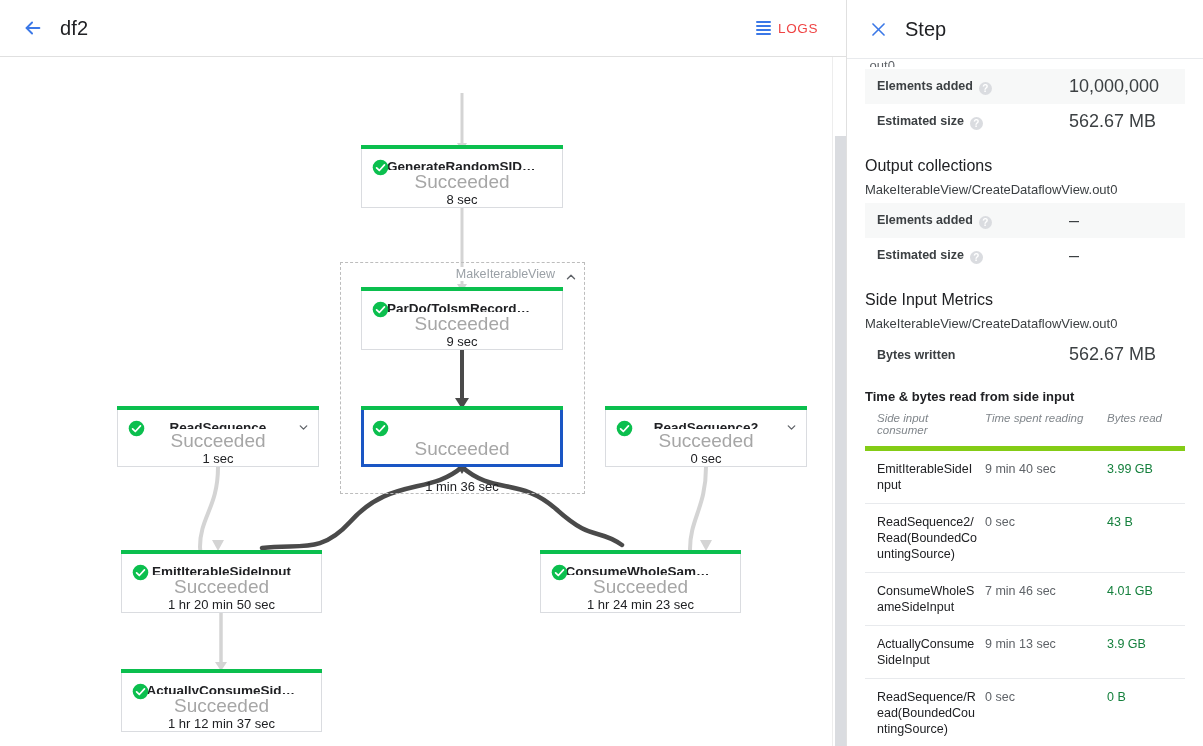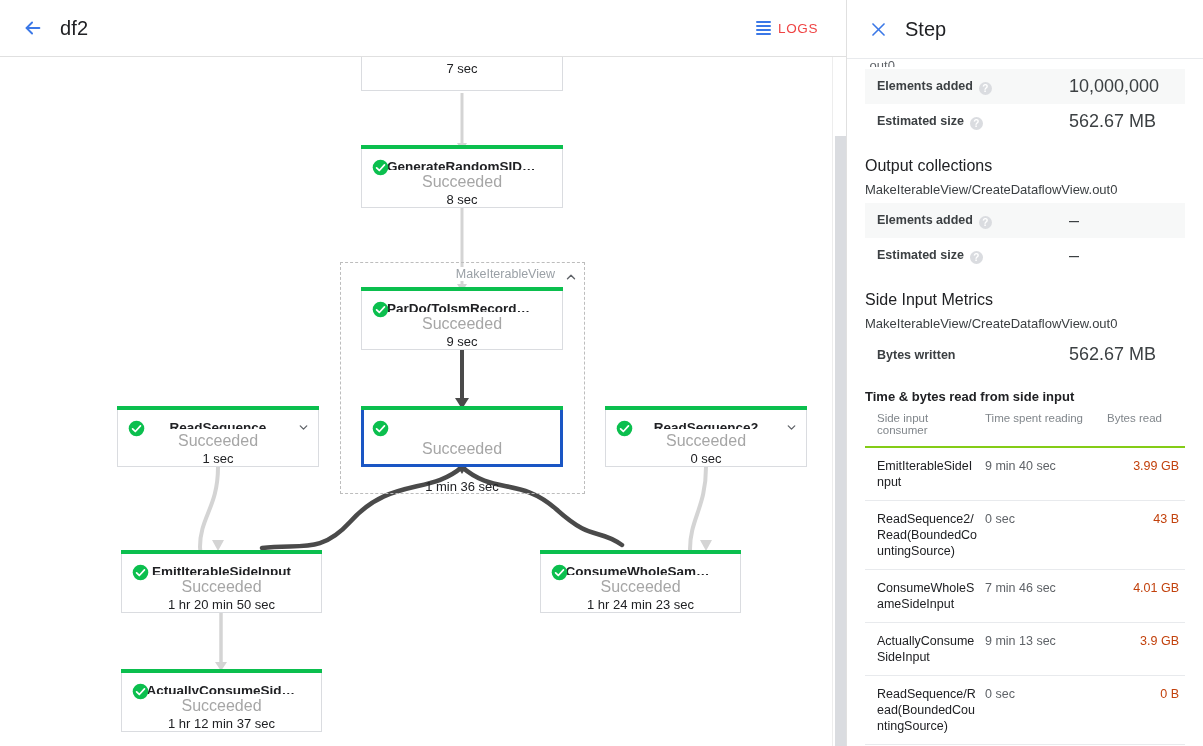--- a/index.html
+++ b/index.html
@@ -123,21 +123,21 @@
     width: 17px; height: 17px;
   }
   .node.selected .check { left: 8px; }
   .node-name {
     font-size: 13.5px; font-weight: bold; color: #202124;
     max-width: 150px; white-space: nowrap; overflow: hidden;
     text-overflow: ellipsis; text-align: center;
     line-height: 17px;
   }
   .node-status {
-    font-size: 16px; color: #a6a6a6;
+    font-size: 19px; color: #a6a6a6;
     margin-top: 4px; line-height: 15px;
   }
   .node-duration {
     font-size: 13px; color: #202124;
     margin-top: 3px; line-height: 15px;
   }
   .node-chevron {
     position: absolute; right: 8px; top: 11px;
     width: 13px; height: 13px;
   }
@@ -209,35 +209,36 @@
   }
   .subsection-title {
     font-size: 13px; font-weight: bold; color: #202124;
     margin: 17px 0 0 0;
   }
 
   .si-table { width: 100%; border-collapse: collapse; margin-top: 2px; }
   .si-table th {
     text-align: left; font-size: 11.5px; font-weight: normal;
     color: #80868b; padding: 6px 6px 10px 0;
-    border-bottom: 2px solid #84cc16;
+    border-bottom: 5px solid #84cc16;
     vertical-align: top;
+    font-style: italic;
   }
   .si-table th.c0 { width: 120px; padding-left: 12px; }
   .si-table th.c1 { width: 122px; }
   .si-table td {
     font-size: 12.5px; color: #3c4043;
     padding: 10px 6px 10px 0;
     border-bottom: 1px solid #e8eaed;
     vertical-align: top;
     line-height: 16px;
   }
   .si-table td.c0 { padding-left: 12px; word-break: break-all; color: #202124; }
   .si-table td.c1 { color: #5f6368; }
-  .si-table td.c2 { color: #c2410c; text-align: right; }
+  .si-table td.c2 { color: #15803d; }
 </style>
 </head>
 <body>
 
 <div id="app">
 
   <div id="left-pane">
 
     <div id="topbar">
       <div id="back-btn">
@@ -286,25 +287,20 @@
         <polygon points="215,605 227,605 221,614" fill="#d4d4d4"></polygon>
       </svg>
 
       <div class="group-box" style="left:340px; top:205px; width:245px; height:232px;">
         <div class="group-label">MakeIterableView</div>
         <svg class="group-chevron" viewBox="0 0 24 24" fill="none" stroke="#5f6368" stroke-width="2.4" stroke-linecap="round" stroke-linejoin="round">
           <polyline points="18 15 12 9 6 15"></polyline>
         </svg>
       </div>
 
-      <div class="node clipped" style="left:361px; top:-28px; width:202px; height:62px; padding-top:9px;">
-        <div class="node-name"></div>
-        <div class="node-status">Succeeded</div>
-        <div class="node-duration">7 sec</div>
-      </div>
 
       <div class="node" style="left:361px; top:92px; width:202px; height:59px;">
         <div class="top-accent"></div>
         <svg class="check" viewBox="0 0 24 24">
           <circle cx="12" cy="12" r="11" fill="#0bbf4e"></circle>
           <polyline points="6.5 12.4 10.3 16.2 17.6 8.2" fill="none" stroke="#ffffff" stroke-width="2.4" stroke-linecap="round" stroke-linejoin="round"></polyline>
         </svg>
         <div class="node-name">GenerateRandomSIData</div>
         <div class="node-status">Succeeded</div>
         <div class="node-duration">8 sec</div>

